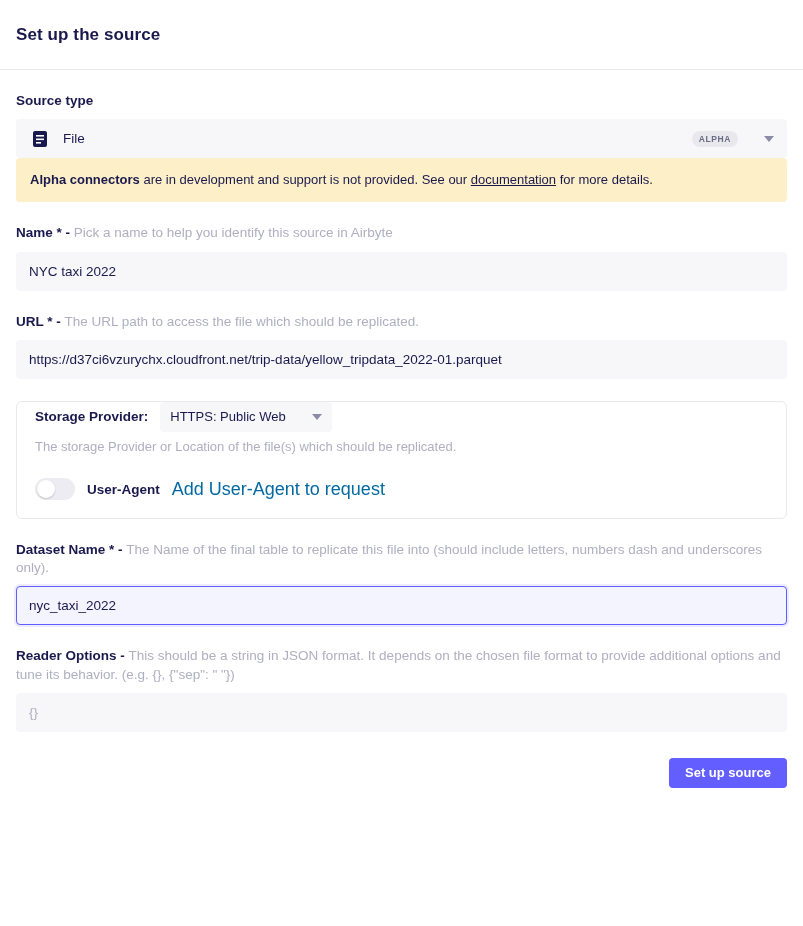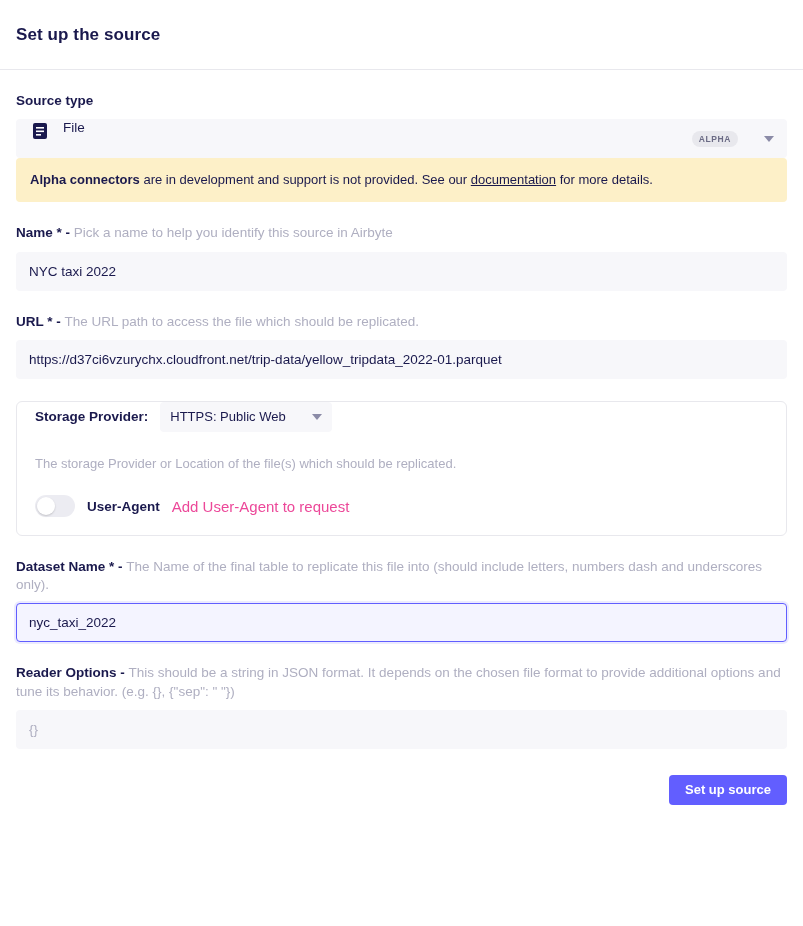--- a/index.html
+++ b/index.html
@@ -48,20 +48,21 @@
     font-weight: normal;
     color: #afafc1;
   }
   .control {
     width: 100%;
     height: 39px;
     background: #f7f7fa;
     border: 1px solid transparent;
     border-radius: 4px;
     display: flex;
+    align-items: center;
     padding: 0 12px;
     font-size: 13.5px;
     color: #1a194d;
   }
   .control.select {
     justify-content: flex-start;
     position: relative;
     cursor: pointer;
   }
   .doc-icon {
@@ -152,21 +153,21 @@
     padding: 0 28px 0 10px;
     font-size: 13px;
     color: #1a194d;
     cursor: pointer;
   }
   .mini-select .chevron {
     right: 10px;
     border-top-color: #8b8ba7;
   }
   .group-desc {
-    margin-top: 23px;
+    margin-top: 6px;
     font-size: 13px;
     color: #afafc1;
     line-height: 1.4;
   }
   .toggle-row {
     margin-top: 22px;
     display: flex;
     align-items: center;
     gap: 12px;
   }
@@ -188,22 +189,22 @@
     top: 2px;
     left: 2px;
     box-shadow: 0 1px 2px rgba(0,0,0,0.18);
   }
   .toggle-label {
     font-size: 13.5px;
     font-weight: bold;
     color: #1a194d;
   }
   .toggle-desc {
-    font-size: 15px;
-    color: #ec4899;
+    font-size: 18px;
+    color: #0369a1;
   }
   .footer {
     padding: 26px 16px 0 16px;
     display: flex;
     justify-content: flex-end;
   }
   .primary-btn {
     background: #625eff;
     color: #ffffff;
     border: none;

